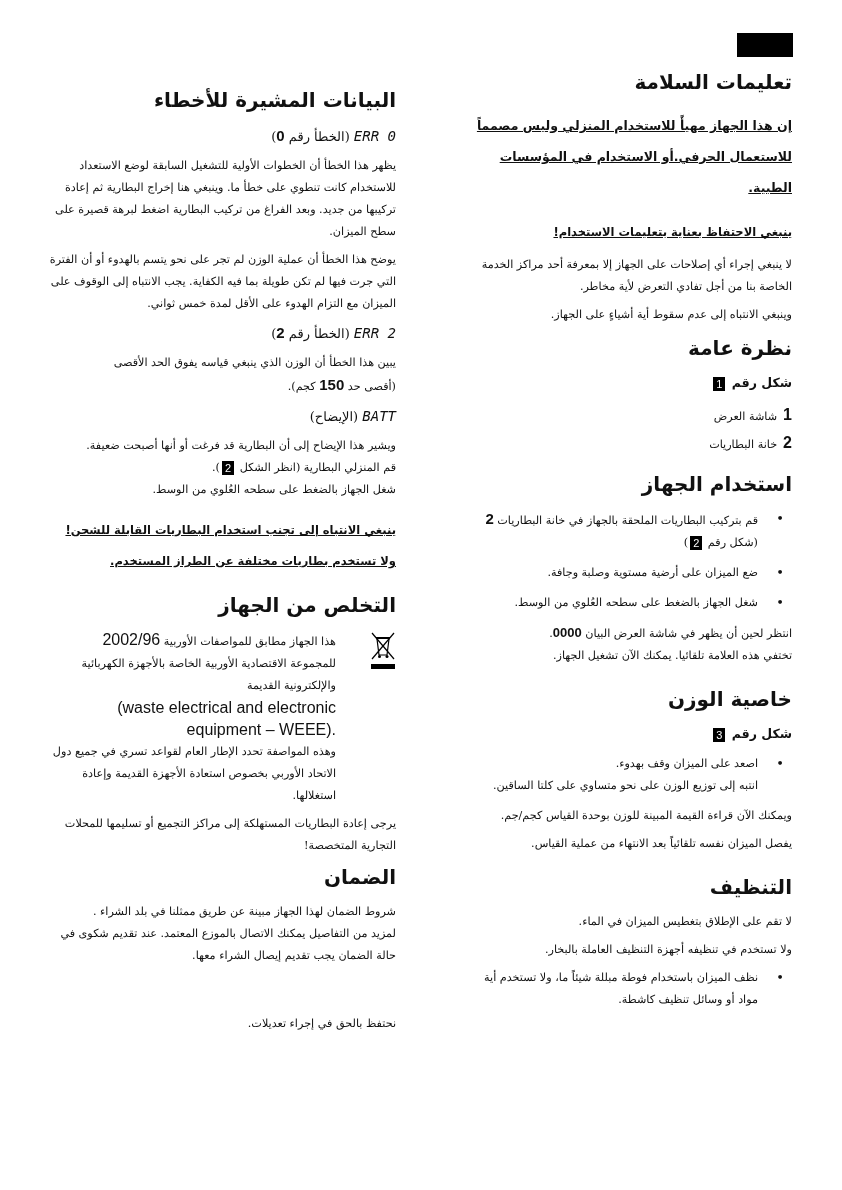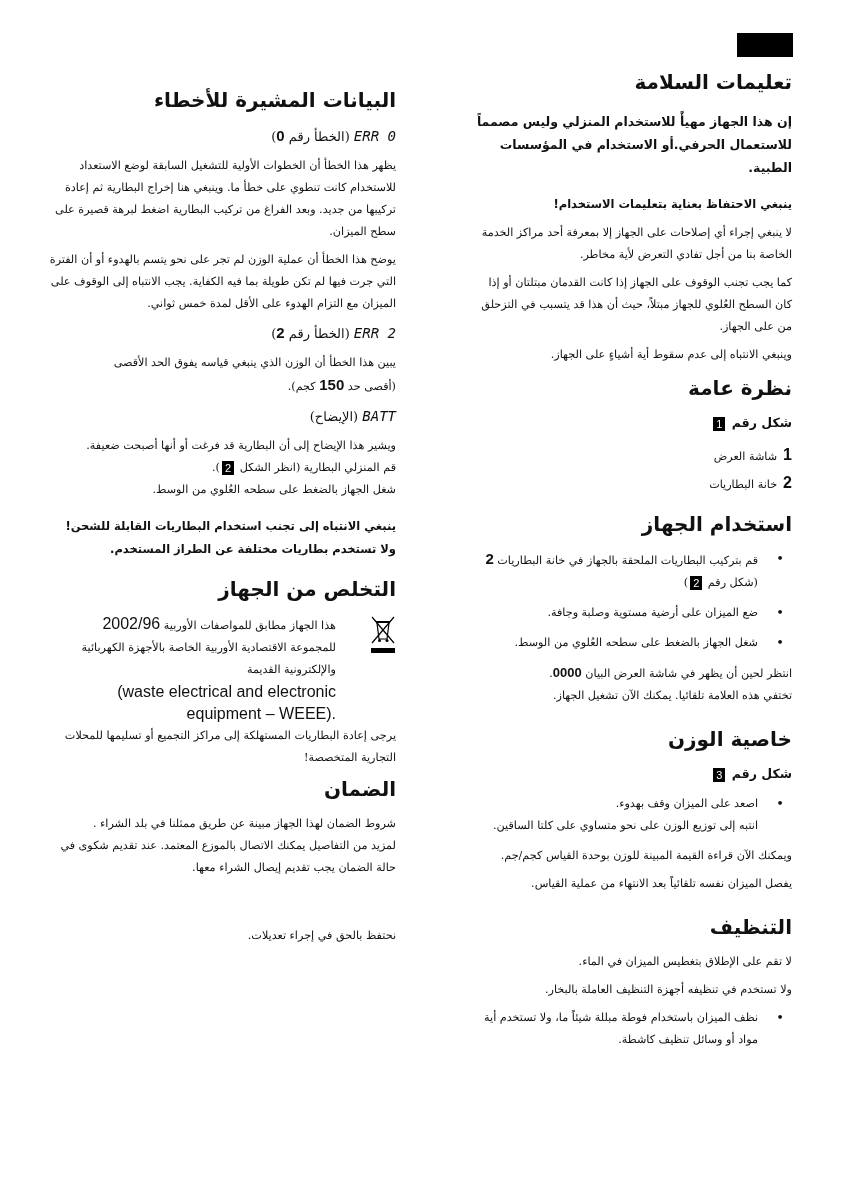--- a/index.html
+++ b/index.html
@@ -3,21 +3,21 @@
 <meta charset="utf-8">
 <style>
   html, body { margin:0; padding:0; background:#ffffff; }
   body { width:842px; height:1190px; position:relative; overflow:hidden;
          font-family:"DejaVu Serif", serif; color:#111; }
   .page-tab { position:absolute; left:737px; top:33px; width:56px; height:24px; background:#000; }
   .col { position:absolute; direction:rtl; text-align:right; }
   .col-right { left:470px; width:322px; top:68px; }
   .col-left { left:46px; width:350px; top:86px; }
   h2 { font-family:"DejaVu Sans", sans-serif; font-weight:bold; font-size:20px; margin:0 0 10px 0; line-height:28px; }
-  .lead { font-family:"DejaVu Sans", sans-serif; font-weight:bold; font-size:12.5px; line-height:23px; margin:14px 0 6px 0; }
+  .lead { font-family:"DejaVu Sans", sans-serif; font-weight:bold; font-size:12.5px; line-height:31px; margin:14px 0 6px 0;text-decoration:underline; }
   p { font-size:11.2px; line-height:22px; margin:0 0 6px 0; }
   .fig { font-family:"DejaVu Sans", sans-serif; font-weight:bold; font-size:12.5px; margin:6px 0 8px 0; line-height:22px; }
   .badge { display:inline-block; background:#000; color:#fff; font-family:"Liberation Sans", sans-serif;
            font-size:11px; font-weight:normal; padding:0 3px; line-height:14px; margin:0 2px; vertical-align:middle; }
   .num-item { font-size:11.2px; line-height:26px; }
   .num-item .n { font-family:"Liberation Sans", sans-serif; font-weight:bold; font-size:16px; margin-left:6px; }
   ul { list-style:none; margin:0 0 6px 0; padding:0; }
   li { position:relative; padding-right:34px; font-size:11.2px; line-height:22px; margin-bottom:8px; }
   li::before { content:"•"; position:absolute; right:8px; top:0; font-size:13px; }
   .err-head { font-size:13px; line-height:24px; margin:2px 0 6px 0; }
@@ -33,21 +33,20 @@
 <body>
 
 <div class="page-tab"></div>
 
 <div class="col col-right">
   <section>
     <h2>تعليمات السلامة</h2>
     <div class="lead">إن هذا الجهاز مهيأً للاستخدام المنزلي وليس مصمماً للاستعمال الحرفي.أو الاستخدام في المؤسسات الطبية.</div>
     <div class="lead" style="font-size:11.5px">ينبغي الاحتفاظ بعناية بتعليمات الاستخدام!</div>
     <p>لا ينبغي إجراء أي إصلاحات على الجهاز إلا بمعرفة أحد مراكز الخدمة الخاصة بنا من أجل تفادي التعرض لأية مخاطر.</p>
-    <p>كما يجب تجنب الوقوف على الجهاز إذا كانت القدمان مبتلتان أو إذا كان السطح العُلوي للجهاز مبتلاً، حيث أن هذا قد يتسبب في التزحلق من على الجهاز.</p>
     <p>وينبغي الانتباه إلى عدم سقوط أية أشياءٍ على الجهاز.</p>
   </section>
 
   <section style="margin-top:8px">
     <h2>نظرة عامة</h2>
     <div class="fig">
       <span>شكل رقم</span>
       <span class="badge">1</span>
     </div>
     <div class="num-item">
@@ -153,20 +152,21 @@
         <line x1="24" y1="2" x2="2" y2="28" stroke="#000" stroke-width="1.2"></line>
         <rect x="1" y="33" width="24" height="5" fill="#000"></rect>
       </svg>
       <p style="margin-bottom:0">
         <span>هذا الجهاز مطابق للمواصفات الأوربية</span>
         <span class="latin">2002/96</span><br>
         <span>للمجموعة الاقتصادية الأوربية الخاصة بالأجهزة الكهربائية والإلكترونية القديمة</span>
       </p>
       <div class="english">waste electrical and electronic)</div>
       <div class="english">.(equipment – WEEE</div>
+      <p>وهذه المواصفة تحدد الإطار العام لقواعد تسري في جميع دول الاتحاد الأوربي بخصوص استعادة الأجهزة القديمة وإعادة استغلالها.</p>
     </div>
     <p>يرجى إعادة البطاريات المستهلكة إلى مراكز التجميع أو تسليمها للمحلات التجارية المتخصصة!</p>
   </section>
 
   <section style="margin-top:4px">
     <h2>الضمان</h2>
     <p style="margin-bottom:0">شروط الضمان لهذا الجهاز مبينة عن طريق ممثلنا في بلد الشراء .</p>
     <p>لمزيد من التفاصيل يمكنك الاتصال بالموزع المعتمد. عند تقديم شكوى في حالة الضمان يجب تقديم إيصال الشراء معها.</p>
     <div style="height:40px"></div>
     <p>نحتفظ بالحق في إجراء تعديلات.</p>

